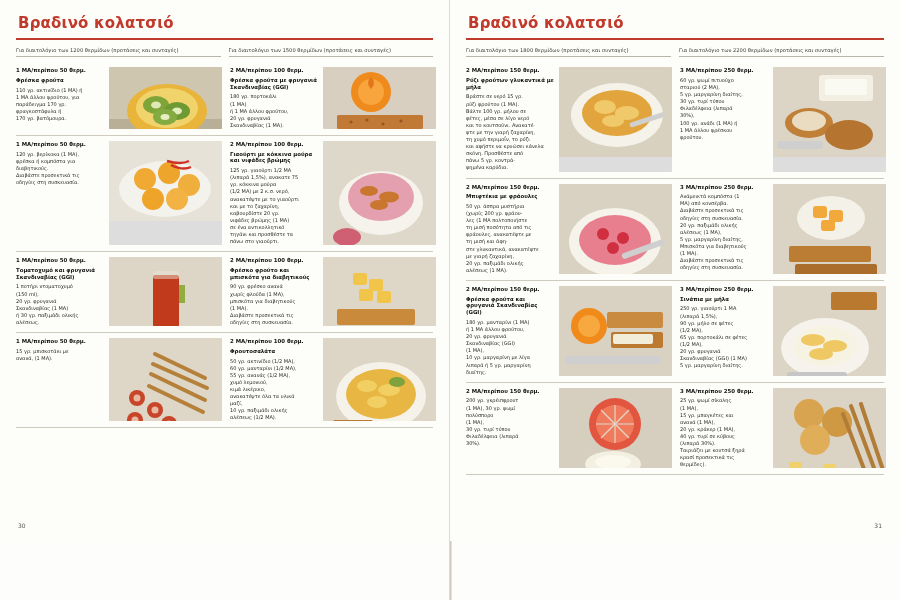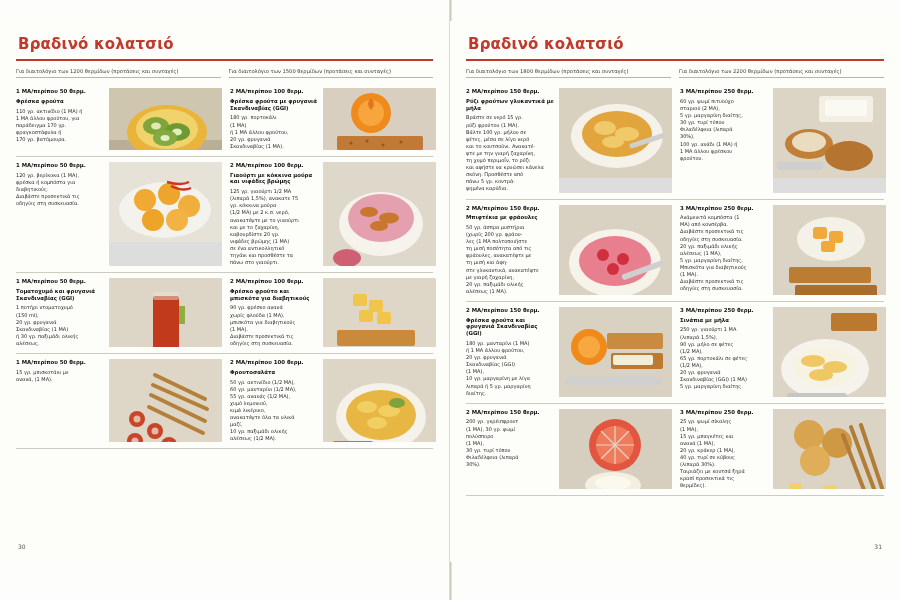--- a/index.html
+++ b/index.html
@@ -3,21 +3,21 @@
 <meta charset="utf-8">
 <style>
   html,body{margin:0;padding:0;}
   body{
     width:900px;height:600px;overflow:hidden;
     background:#fdfdfb;
     font-family:"DejaVu Sans", sans-serif;
     color:#111;
   }
   .spread{position:relative;width:900px;height:600px;display:flex;}
-  .page{position:relative;width:450px;height:541px;box-sizing:border-box;padding:14px 16px 0 16px;background:#fdfdfa;margin-top:21px;}
+  .page{position:relative;width:450px;height:541px;box-sizing:border-box;padding:14px 16px 0 16px;background:#fdfdfa;}
   .page.left{border-right:1px solid #d8d4cc;}
   .gutter{position:absolute;left:449px;top:0;width:3px;height:600px;
           background:linear-gradient(to right,#e7e3da,#cfc9bd,#f2efe8);}
   .page-title{
     color:#c0392b;font-weight:bold;font-size:15px;letter-spacing:.2px;
     margin:0 0 6px 2px;
   }
   .title-rule{height:2px;background:#c0392b;margin-bottom:7px;}
   .col-heads{display:flex;gap:8px;margin-bottom:5px;}
   .col-head{

